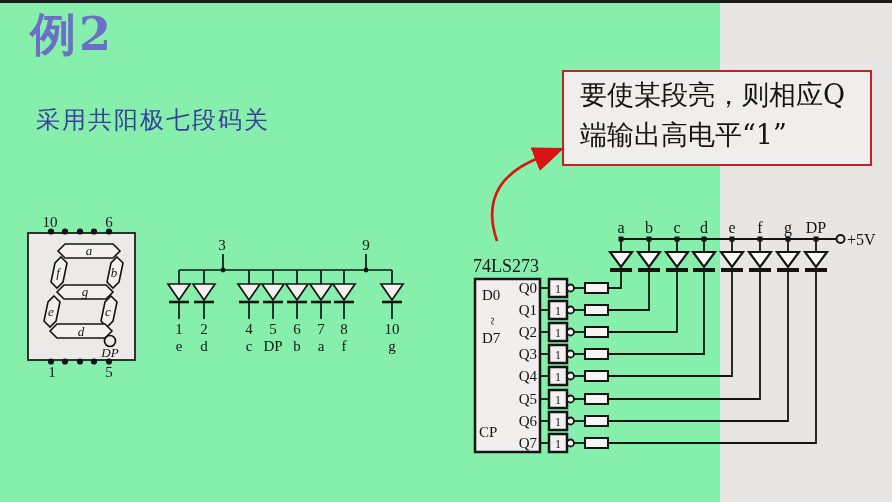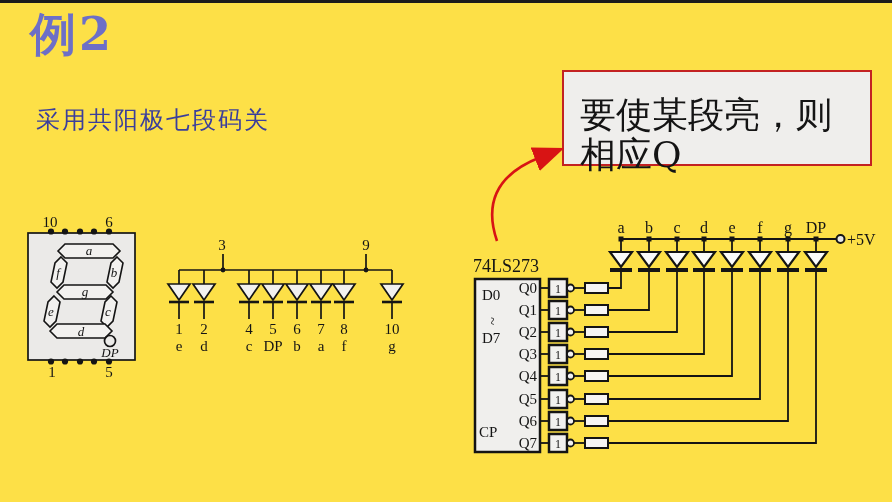--- a/index.html
+++ b/index.html
@@ -1,26 +1,26 @@
 <!DOCTYPE html>
 <html><head>
 <meta charset="utf-8">
 <style>
   html,body{margin:0;padding:0;}
   body{width:892px;height:502px;overflow:hidden;background:#e7e6e4;
        font-family:"Liberation Serif", serif;}
-  .stage{position:relative;width:892px;height:502px;background:#fde047;}
+  .stage{position:relative;width:720px;height:502px;background:#86efac;}
   .top-edge{position:absolute;left:0;top:0;width:892px;height:3px;background:#1b1b1b;}
   .title{position:absolute;left:30px;top:4px;font-size:46px;font-weight:bold;
          color:#6d6fc7;font-family:"DejaVu Serif", serif;letter-spacing:3px;}
   .subtitle{position:absolute;left:36px;top:104px;font-size:24px;color:#3a3e9c;
          font-family:"DejaVu Serif", serif;letter-spacing:2px;}
   .callout{position:absolute;left:562px;top:70px;width:310px;height:96px;
          box-sizing:border-box;border:2px solid #c32222;background:#efeeec;
-         padding:23px 6px 0 16px;font-size:36px;line-height:40px;color:#141414;
+         padding:3px 6px 0 16px;font-size:27px;line-height:40px;color:#141414;
          font-family:"DejaVu Serif", serif;}
   svg{position:absolute;left:0;top:0;}
   text{font-family:"Liberation Serif", serif;fill:#141414;}
   .seg-letter{font-style:italic;font-size:13px;}
   .pin-num{font-size:15px;}
   .chip-pin{font-size:15px;}
   .big-label{font-size:18px;}
   .led-label{font-size:16px;}
   .gate-one{font-size:12px;}
 </style>
@@ -28,20 +28,21 @@
 <body>
 
 <div class="stage">
   <div class="top-edge"></div>
 
   <div class="title">例2</div>
   <div class="subtitle">采用共阳极七段码关</div>
 
   <div class="callout">
     <div>要使某段亮，则相应Q</div>
+    <div>端输出高电平“1”</div>
   </div>
 
   <svg width="892" height="502" viewBox="0 0 892 502">
     <defs>
       <marker id="arrowhead" viewBox="0 0 10 8" markerWidth="12" markerHeight="9.6" refX="2" refY="4" orient="auto">
         <path d="M0,0 L10,4 L0,8 Z" fill="#d81414"></path>
       </marker>
     </defs>
 
     <path d="M497,241 C484,203 497,174 541,157" fill="none" stroke="#d81414" stroke-width="2.6" marker-end="url(#arrowhead)"></path>

